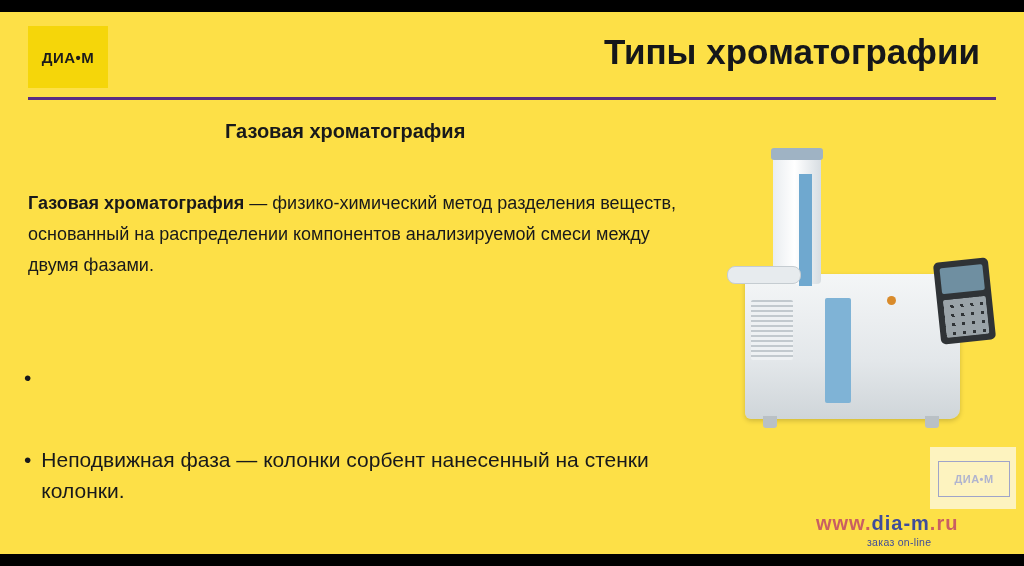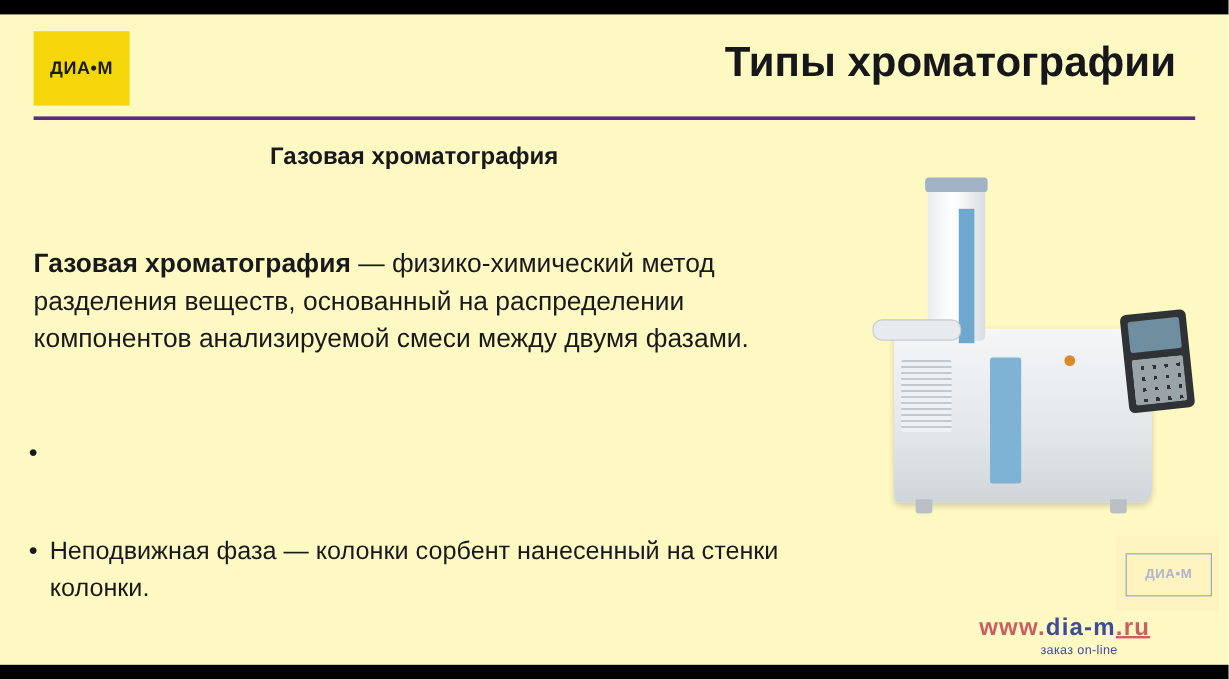--- a/index.html
+++ b/index.html
@@ -7,21 +7,21 @@
     padding: 0;
     background: #ffffff;
   }
   body {
     font-family: "Liberation Sans", sans-serif;
   }
   #slide {
     position: relative;
     width: 1024px;
     height: 566px;
-    background: #fef9c3;
+    background: #fde047;
     overflow: hidden;
   }
   
   .letterbox-top {
     position: absolute;
     left: 0; top: 0;
     width: 1024px;
     height: 12px;
     background: #000000;
   }
@@ -77,23 +77,23 @@
     left: 225px;
     top: 120px;
     font-size: 20px;
     font-weight: bold;
     color: #18191b;
   }
   
   .body-par {
     position: absolute;
     left: 28px;
-    top: 204px;
+    top: 188px;
     width: 660px;
-    font-size: 22px;
+    font-size: 18px;
     line-height: 31px;
     color: #18191b;
   }
   .body-par b {
     font-weight: bold;
   }
   
   .bullet {
     position: absolute;
     left: 24px;
@@ -260,21 +260,21 @@
     left: 816px;
     top: 512px;
     font-size: 20px;
     font-weight: bold;
     letter-spacing: 1px;
     font-family: "Liberation Sans", sans-serif;
   }
   .wm-url .part-www { color: #c95f62; }
   .wm-url .part-dot { color: #c95f62; }
   .wm-url .part-dia { color: #3f4c9a; }
-  .wm-url .part-ru { color: #c95f62; text-decoration: underline; }
+  .wm-url .part-ru { color: #c95f62; }
   .wm-sub {
     position: absolute;
     left: 867px;
     top: 536px;
     font-size: 10.5px;
     color: #3f4c9a;
     letter-spacing: 0.3px;
   }
 </style>
 </head>

